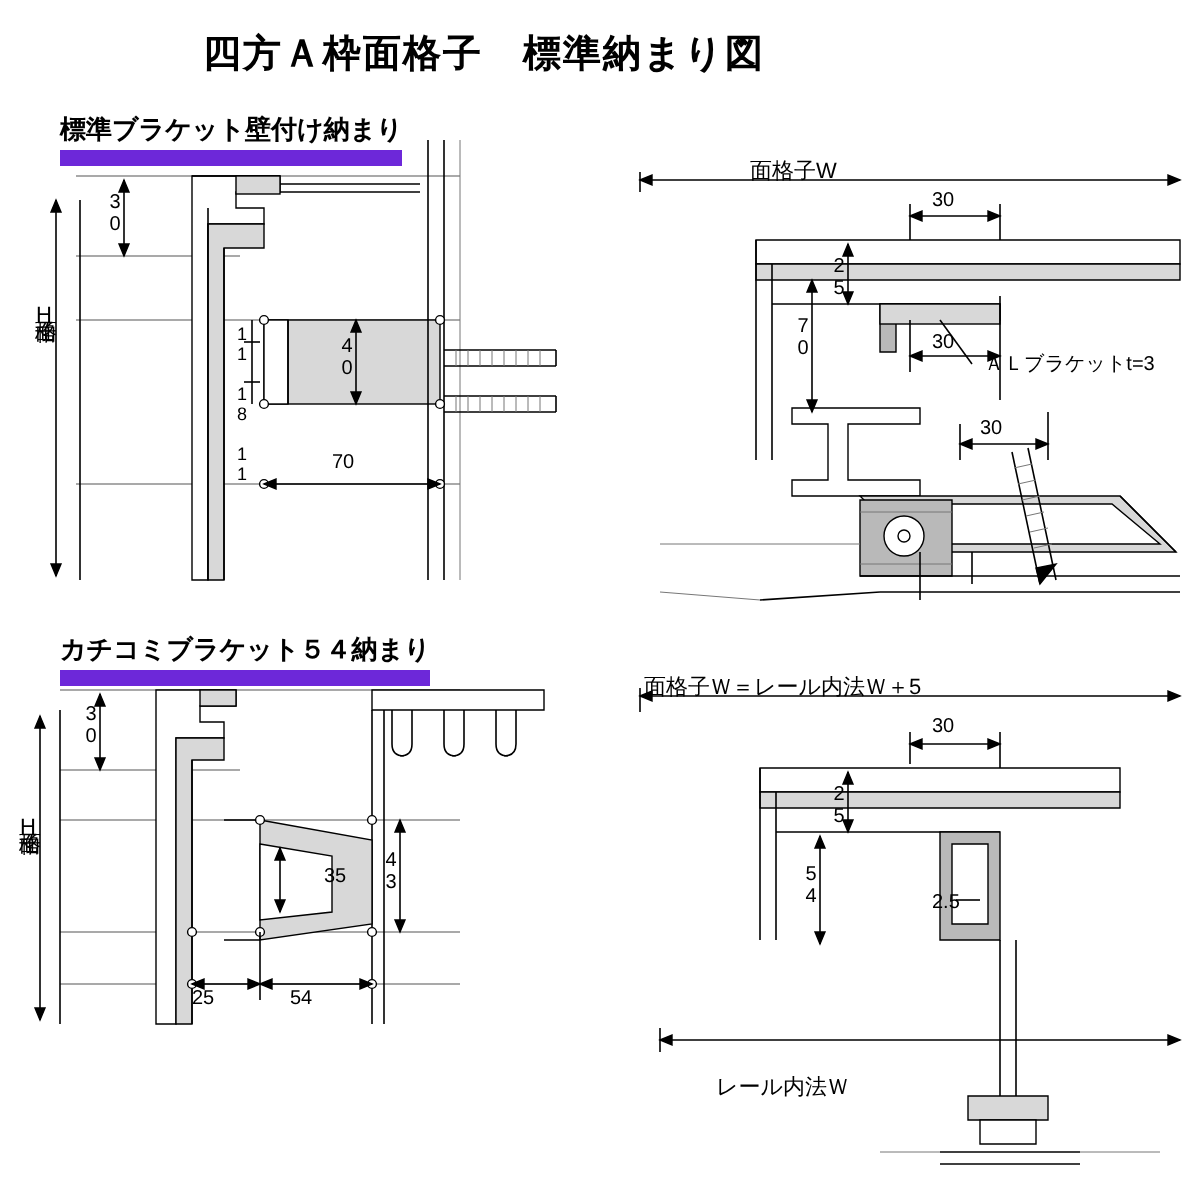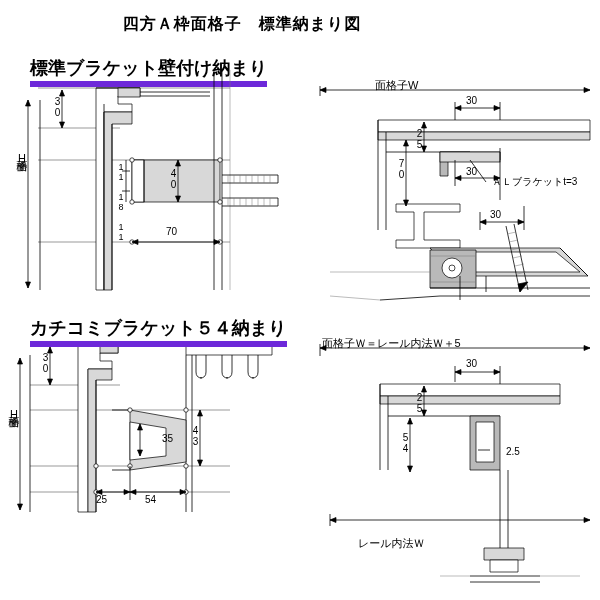--- a/index.html
+++ b/index.html
@@ -9,31 +9,31 @@
     font-family:"Liberation Sans", sans-serif;
     color:#111;
     overflow:hidden;
     position:relative;
   }
   #sheet{position:absolute;inset:0;}
   .title{
     position:absolute;
     top:14px;left:0;width:484px;
     text-align:center;
-    font-size:16px;
+    font-size:19px;
     font-weight:bold;
     letter-spacing:1px;
     color:#000;
   }
   .sec-label{
     position:absolute;
-    font-size:18px;
+    font-size:13px;
     font-weight:bold;
     color:#000;
-    border-bottom:6px solid #6d28d9;
+    border-bottom:8px solid #6d28d9;
     padding-bottom:1px;
     white-space:nowrap;
   }
   .plain-label{
     position:absolute;
     font-size:11px;
     color:#000;
     white-space:nowrap;
   }
   .vlabel{
@@ -452,16 +452,16 @@
   <div class="dim v" style="left:414px;top:128px;">25</div>
   <div class="dim" style="left:466px;top:166px;">30</div>
   <div class="dim v" style="left:396px;top:158px;">70</div>
   <div class="dim" style="left:490px;top:209px;">30</div>
   <div class="plain-label" style="left:492px;top:175px;font-size:10px;text-align:right;">ＡＬブラケットt=3</div>
 
   <div class="plain-label" style="left:322px;top:336px;">面格子Ｗ＝レール内法Ｗ＋5</div>
   <div class="dim" style="left:466px;top:358px;">30</div>
   <div class="dim v" style="left:414px;top:392px;">25</div>
   <div class="dim v" style="left:400px;top:432px;">54</div>
-  <div class="dim" style="left:466px;top:446px;margin-left:40px;">2.5</div>
+  <div class="dim" style="left:466px;top:446px;">2.5</div>
   <div class="plain-label" style="left:358px;top:536px;">レール内法Ｗ</div>
 
 </div>
 
 </body></html>

